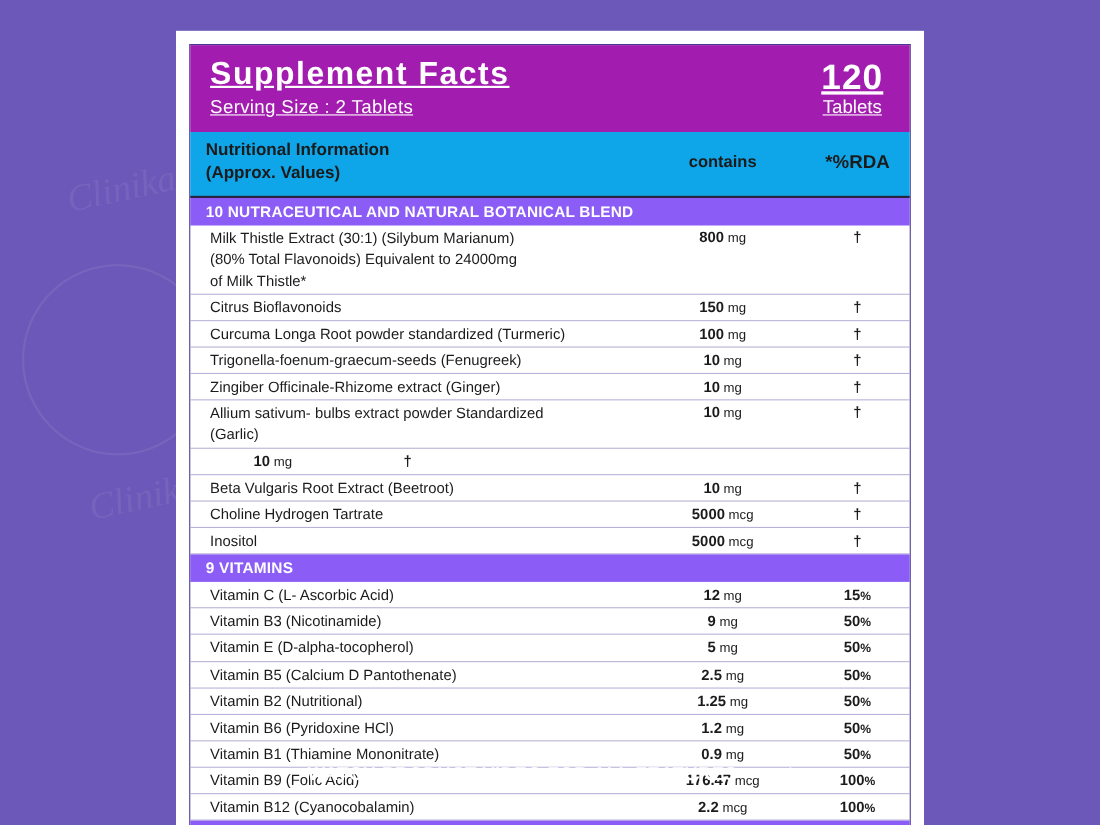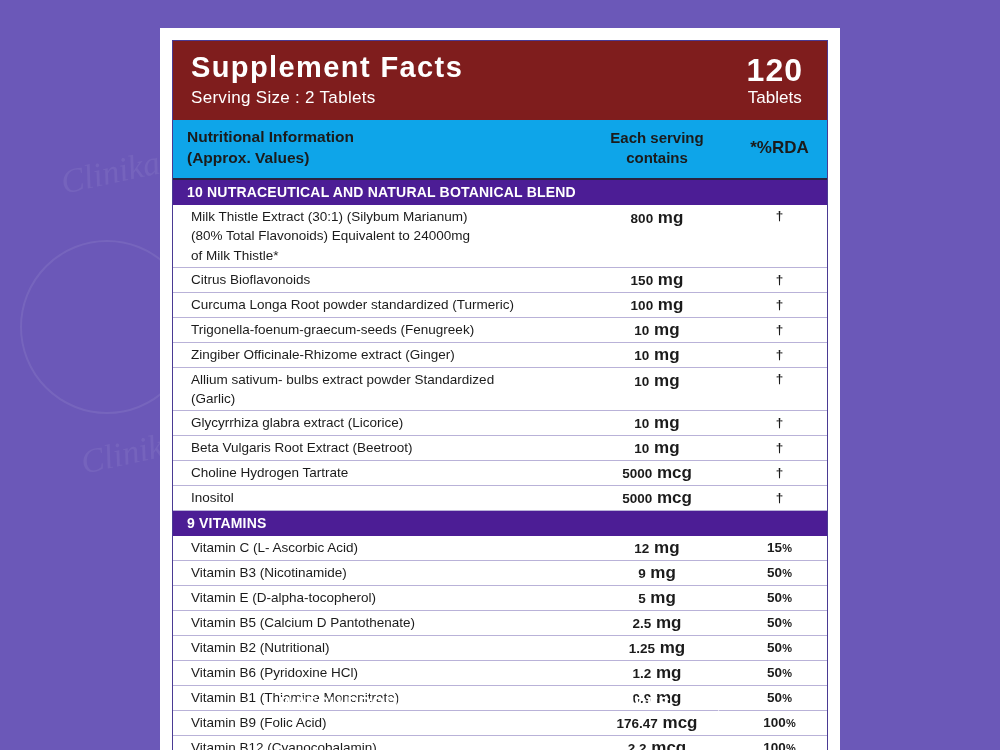--- a/index.html
+++ b/index.html
@@ -48,27 +48,28 @@
     box-sizing: border-box;
   }
 
   .label {
     border: 1px solid #4a3a93;
     box-sizing: border-box;
   }
 
   
   .hdr {
-    background: #7f1d1d;
+    background: #a21caf;
     color: #ffffff;
     display: flex;
     align-items: center;
     justify-content: space-between;
     padding: 10px 18px 12px 18px;
     box-sizing: border-box;
+    text-decoration: underline;
   }
   .hdr-left .title {
     font-size: 29px;
     font-weight: bold;
     letter-spacing: 1.4px;
     line-height: 1.15;
   }
   .hdr-left .serving {
     font-size: 17px;
     margin-top: 4px;
@@ -116,21 +117,21 @@
   .colhdr .c3 {
     width: 95px;
     text-align: center;
     font-size: 17px;
     font-weight: bold;
     color: #1b1b1b;
   }
 
   
   .section {
-    background: #4c1d95;
+    background: #8b5cf6;
     color: #ffffff;
     font-size: 14px;
     font-weight: bold;
     padding: 4px 0 5px 14px;
     letter-spacing: .2px;
   }
 
   
   .row {
     display: flex;
@@ -149,22 +150,22 @@
   }
   .row .amt {
     width: 150px;
     text-align: center;
     font-size: 13.5px;
     font-weight: bold;
     color: #1b1b1b;
     white-space: nowrap;
   }
   .row .amt .u {
-    font-size: 17px;
-    font-weight: bold;
+    font-size: 12px;
+    font-weight: normal;
   }
   .row .rda {
     width: 95px;
     text-align: center;
     font-size: 13.5px;
     font-weight: bold;
     color: #1b1b1b;
   }
   .row .rda .u { font-size: 11px; }
   .row.multiline .amt, .row.multiline .rda {
@@ -219,21 +220,20 @@
         <div class="unit">Tablets</div>
       </div>
     </div>
 
     <div class="colhdr">
       <div class="c1">
         <div>Nutritional Information</div>
         <div>(Approx. Values)</div>
       </div>
       <div class="c2">
-        <div>Each serving</div>
         <div>contains</div>
       </div>
       <div class="c3">*%RDA</div>
     </div>
 
     <div id="sections-root">
         <div class="section">10 NUTRACEUTICAL AND NATURAL BOTANICAL BLEND</div>
         <div class="row multiline">
           <div class="name">
             <div>Milk Thistle Extract (30:1) (Silybum Marianum)</div>
@@ -273,23 +273,20 @@
         </div>
         <div class="row multiline">
           <div class="name">
             <div>Allium sativum- bulbs extract powder Standardized</div>
             <div>(Garlic)</div>
           </div>
           <div class="amt">10<span class="u"> mg</span></div>
           <div class="rda">†</div>
         </div>
         <div class="row">
-          <div class="name">
-            <div>Glycyrrhiza glabra extract (Licorice)</div>
-          </div>
           <div class="amt">10<span class="u"> mg</span></div>
           <div class="rda">†</div>
         </div>
         <div class="row">
           <div class="name">
             <div>Beta Vulgaris Root Extract (Beetroot)</div>
           </div>
           <div class="amt">10<span class="u"> mg</span></div>
           <div class="rda">†</div>
         </div>

